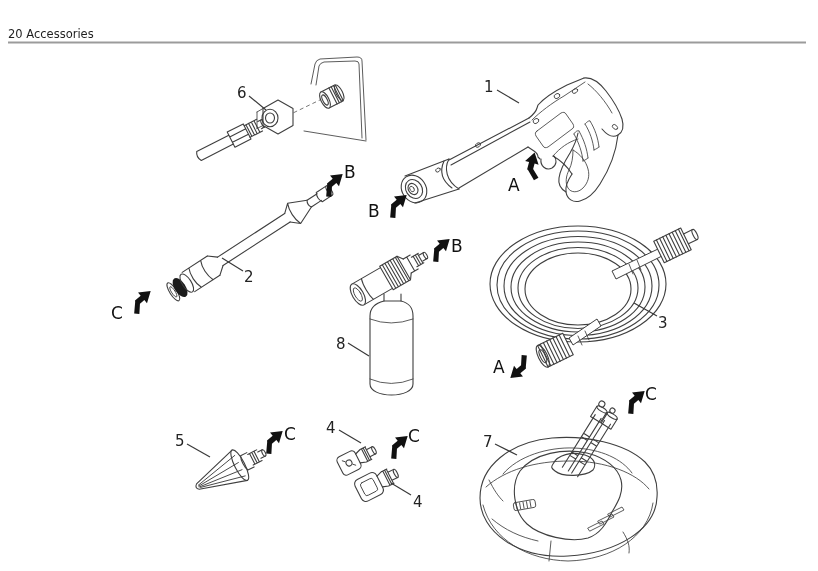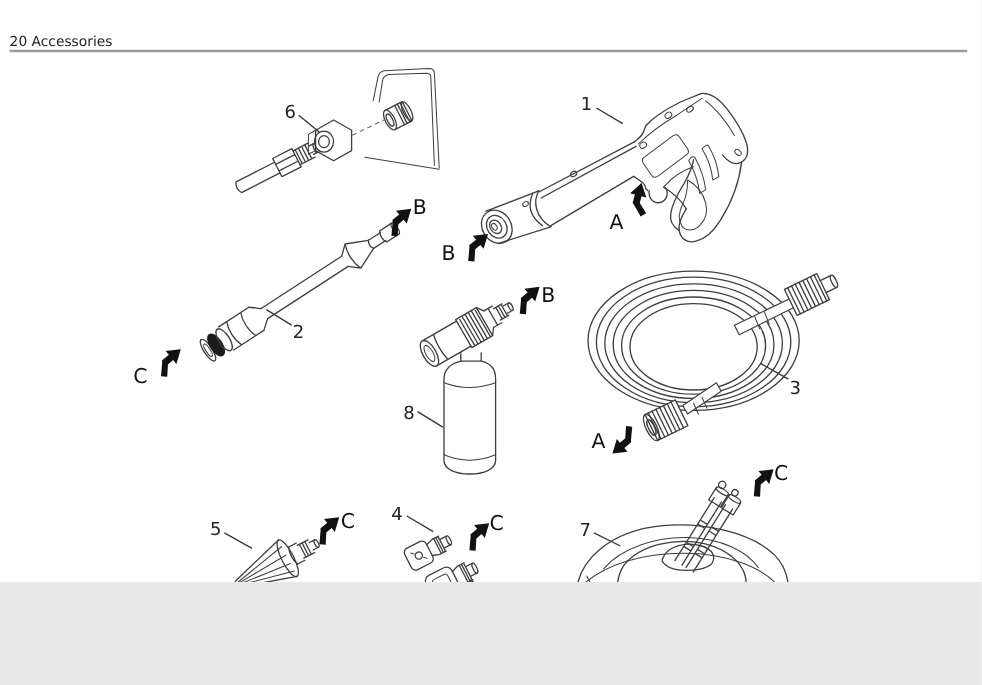--- a/index.html
+++ b/index.html
@@ -1,16 +1,16 @@
 <!DOCTYPE html>
 <html style="--line: #3f3f3f; --arrow: #111111; --rule: #9b9b9b; --background: #ffffff;"><head>
 <meta charset="utf-8">
 <style>
   html,body{margin:0;padding:0;background:#e8e8e8;}
-  #page{position:relative;width:818px;height:485px;background:var(--background,#fff);overflow:hidden;
+  #page{position:relative;width:818px;height:571px;background:var(--background,#fff);overflow:hidden;
         font-family:"DejaVu Sans", sans-serif;}
   svg{display:block}
   svg text{font-family:"DejaVu Sans", sans-serif;}
   .header-text{font-size:11.5px;fill:#1f1f1f;}
   .part-label{font-size:15px;fill:#232323;}
   .conn-label{font-size:17px;fill:var(--arrow,#141414);}
   .art{fill:none;stroke:var(--line,#3f3f3f);stroke-width:1.1;stroke-linecap:round;stroke-linejoin:round;}
   .art-thin{fill:none;stroke:var(--line,#3f3f3f);stroke-width:0.85;stroke-linecap:round;stroke-linejoin:round;}
   .whitefill{fill:#ffffff;stroke:var(--line,#3f3f3f);stroke-width:1.1;stroke-linejoin:round;}
   .darkfill{fill:#1b1b1b;stroke:none;}

